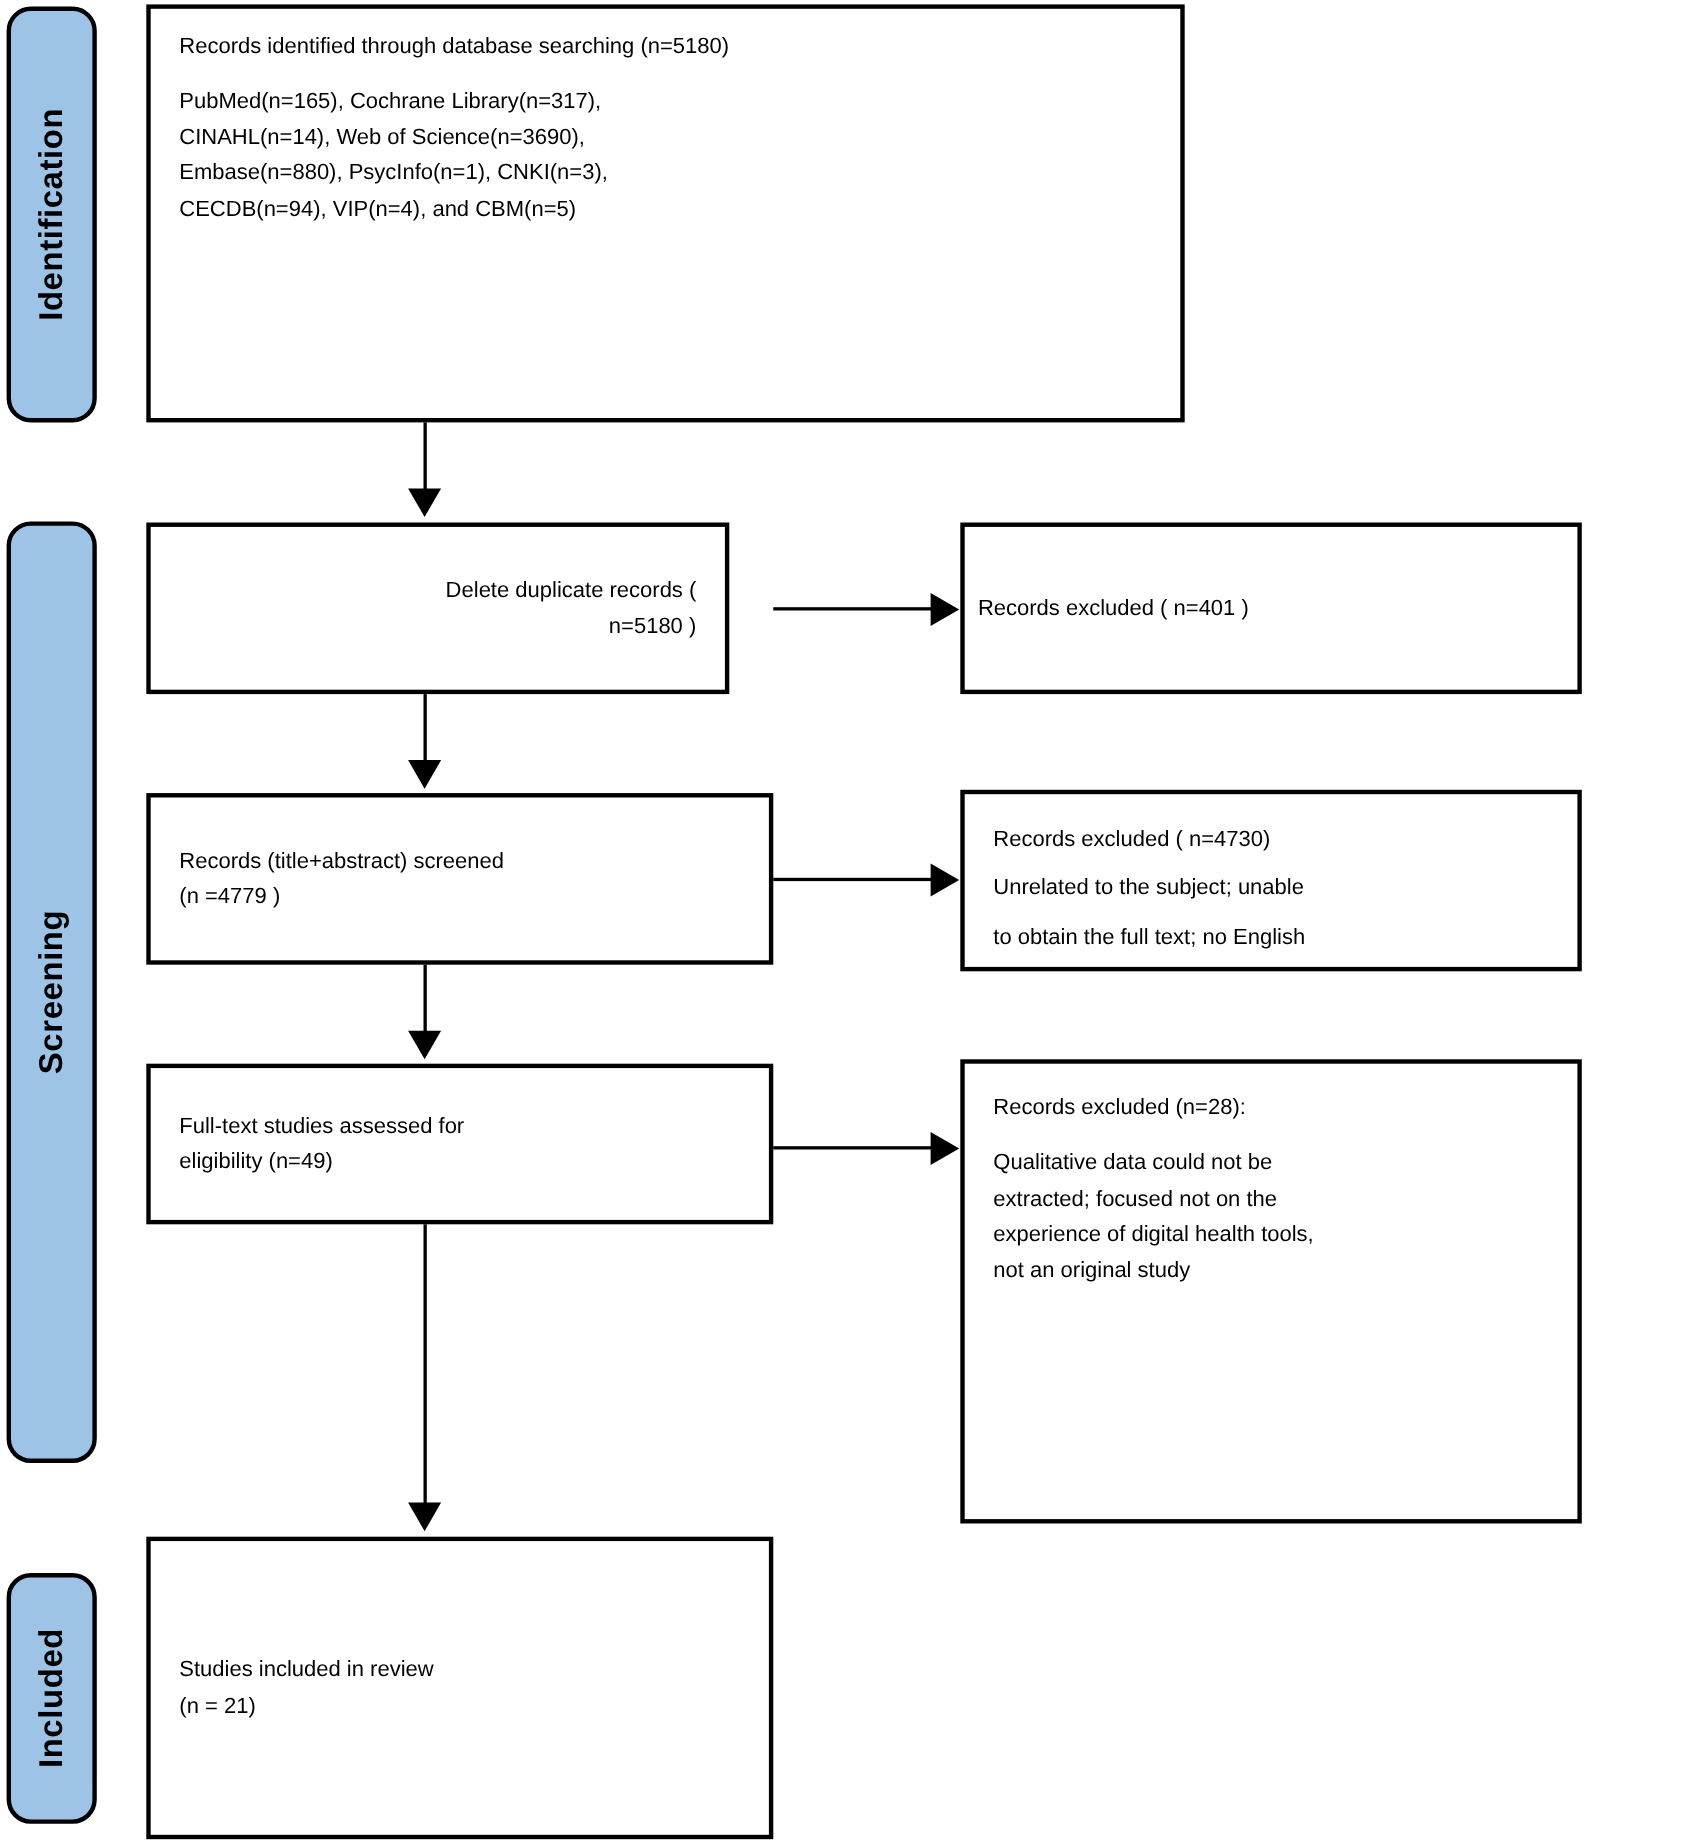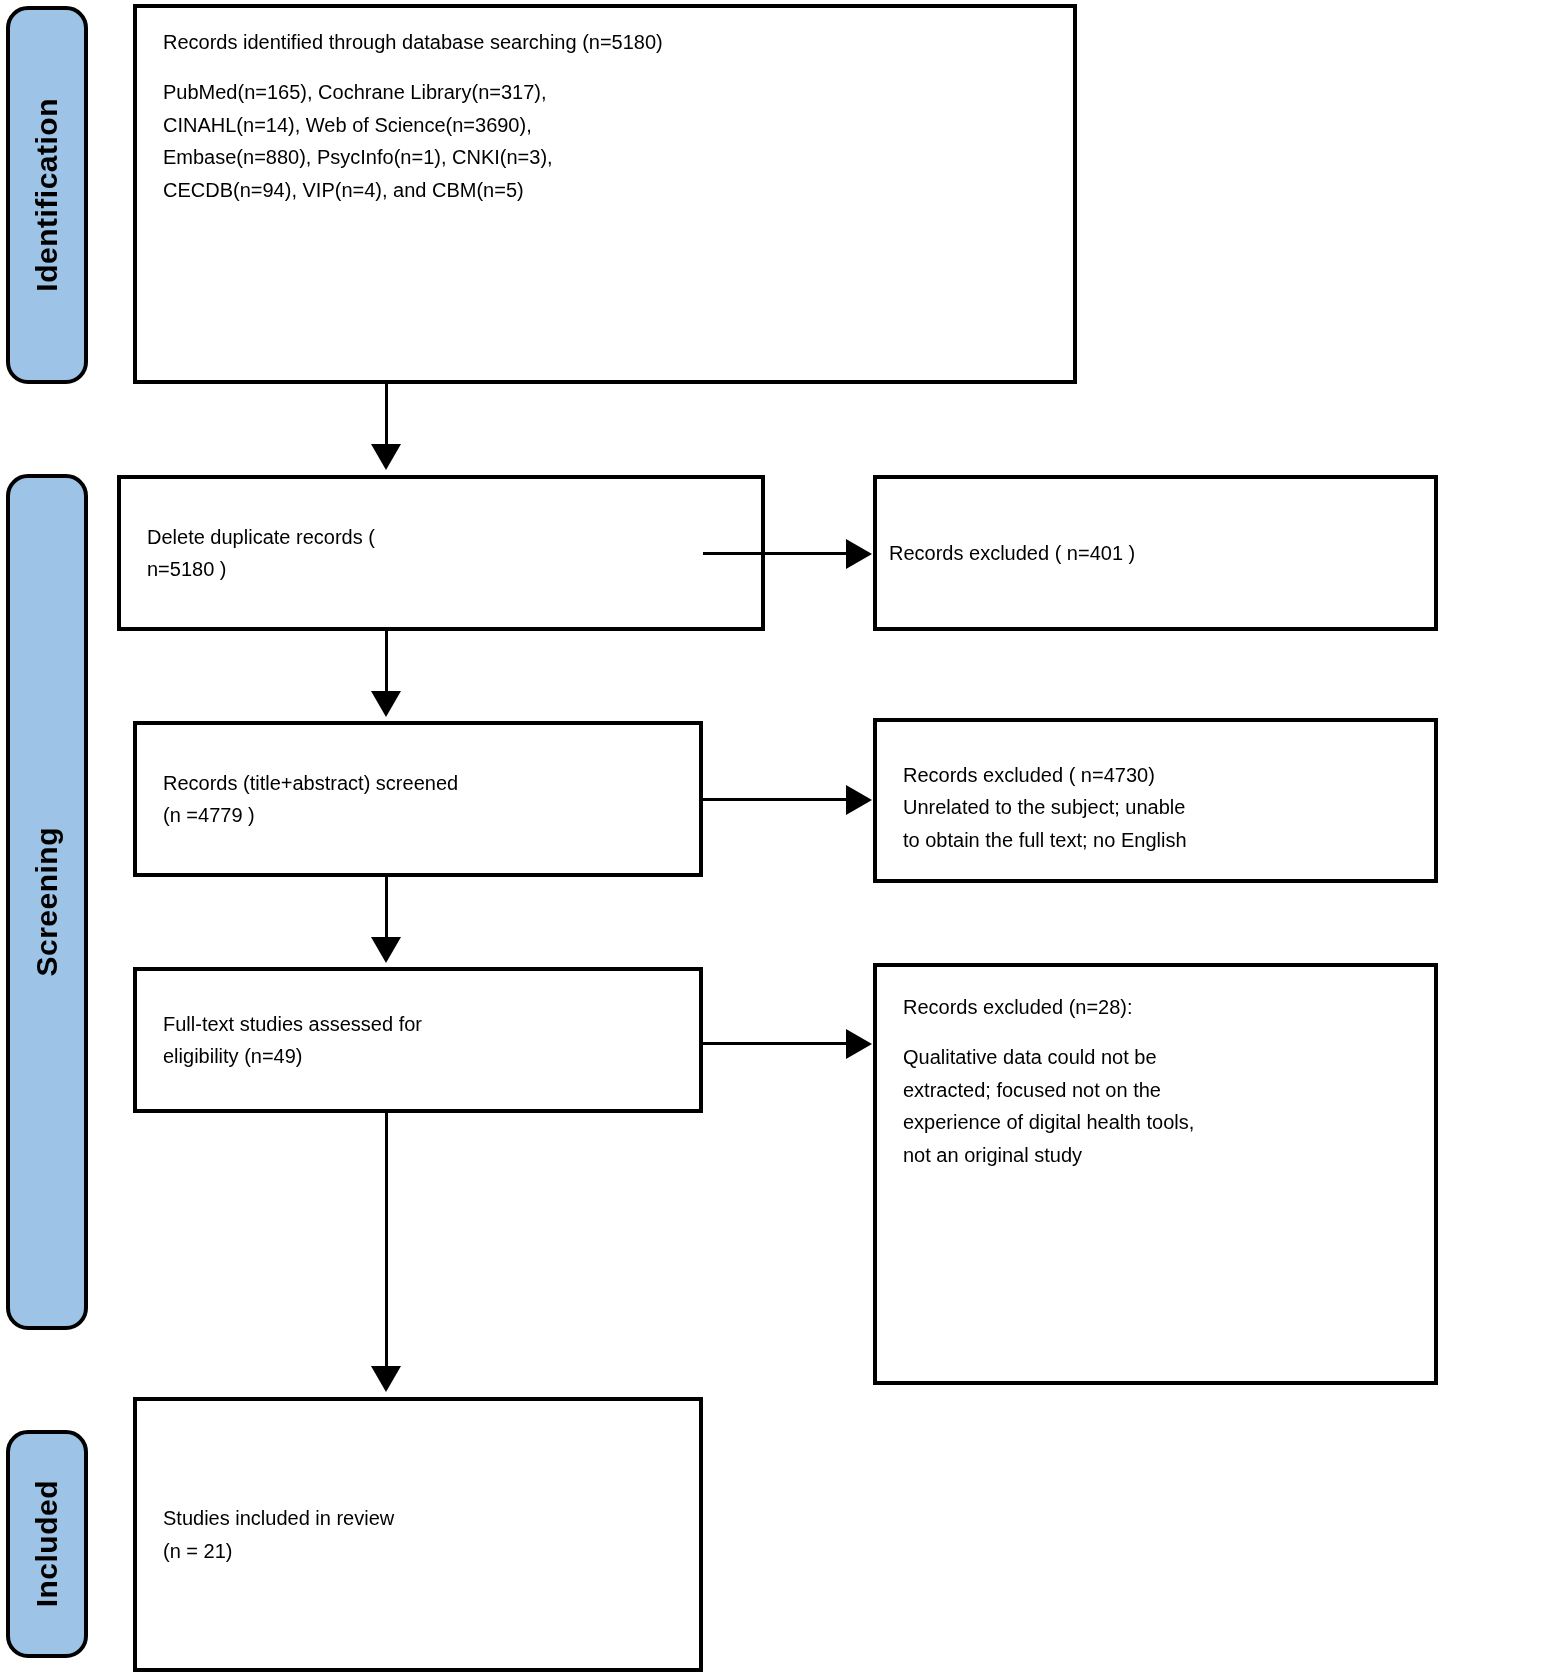--- a/index.html
+++ b/index.html
@@ -106,21 +106,21 @@
     <div class="line spacer"></div>
     <div class="line">PubMed(n=165), Cochrane Library(n=317),</div>
     <div class="line">CINAHL(n=14), Web of Science(n=3690),</div>
     <div class="line">Embase(n=880), PsycInfo(n=1), CNKI(n=3),</div>
     <div class="line">CECDB(n=94), VIP(n=4), and CBM(n=5)</div>
   </div>
 
   <div class="conn-v" style="left:385px; top:384px; height:62px;"></div>
   <div class="arrow-down" style="left:371px; top:444px;"></div>
 
-  <div class="flow-box vcenter" style="left:117px; top:475px; width:648px; height:156px;">
+  <div class="flow-box vcenter" style="left:133px; top:475px; width:530px; height:156px;text-align:right;">
     <div class="line">Delete duplicate records (</div>
     <div class="line">n=5180 )</div>
   </div>
 
   <div class="conn-h" style="left:703px; top:552px; width:148px;"></div>
   <div class="arrow-right" style="left:846px; top:539px;"></div>
 
   <div class="flow-box vcenter" style="left:873px; top:475px; width:565px; height:156px;padding-left:12px;">
     <div class="line">Records excluded ( n=401 )</div>
   </div>
@@ -129,21 +129,21 @@
   <div class="arrow-down" style="left:371px; top:691px;"></div>
 
   <div class="flow-box vcenter" style="left:133px; top:721px; width:570px; height:156px;">
     <div class="line">Records (title+abstract) screened</div>
     <div class="line">(n =4779 )</div>
   </div>
 
   <div class="conn-h" style="left:703px; top:798px; width:148px;"></div>
   <div class="arrow-right" style="left:846px; top:785px;"></div>
 
-  <div class="flow-box vcenter" style="left:873px; top:718px; width:565px; height:165px; padding-top:24px; padding-bottom:10px;">
+  <div class="flow-box vcenter" style="left:873px; top:718px; width:565px; height:165px; padding-top:24px; padding-bottom:10px;gap:12px;">
     <div class="line">Records excluded ( n=4730)</div>
     <div class="line">Unrelated to the subject; unable</div>
     <div class="line">to obtain the full text; no English</div>
   </div>
 
   <div class="conn-v" style="left:385px; top:877px; height:62px;"></div>
   <div class="arrow-down" style="left:371px; top:937px;"></div>
 
   <div class="flow-box vcenter" style="left:133px; top:967px; width:570px; height:146px;">
     <div class="line">Full-text studies assessed for</div>

